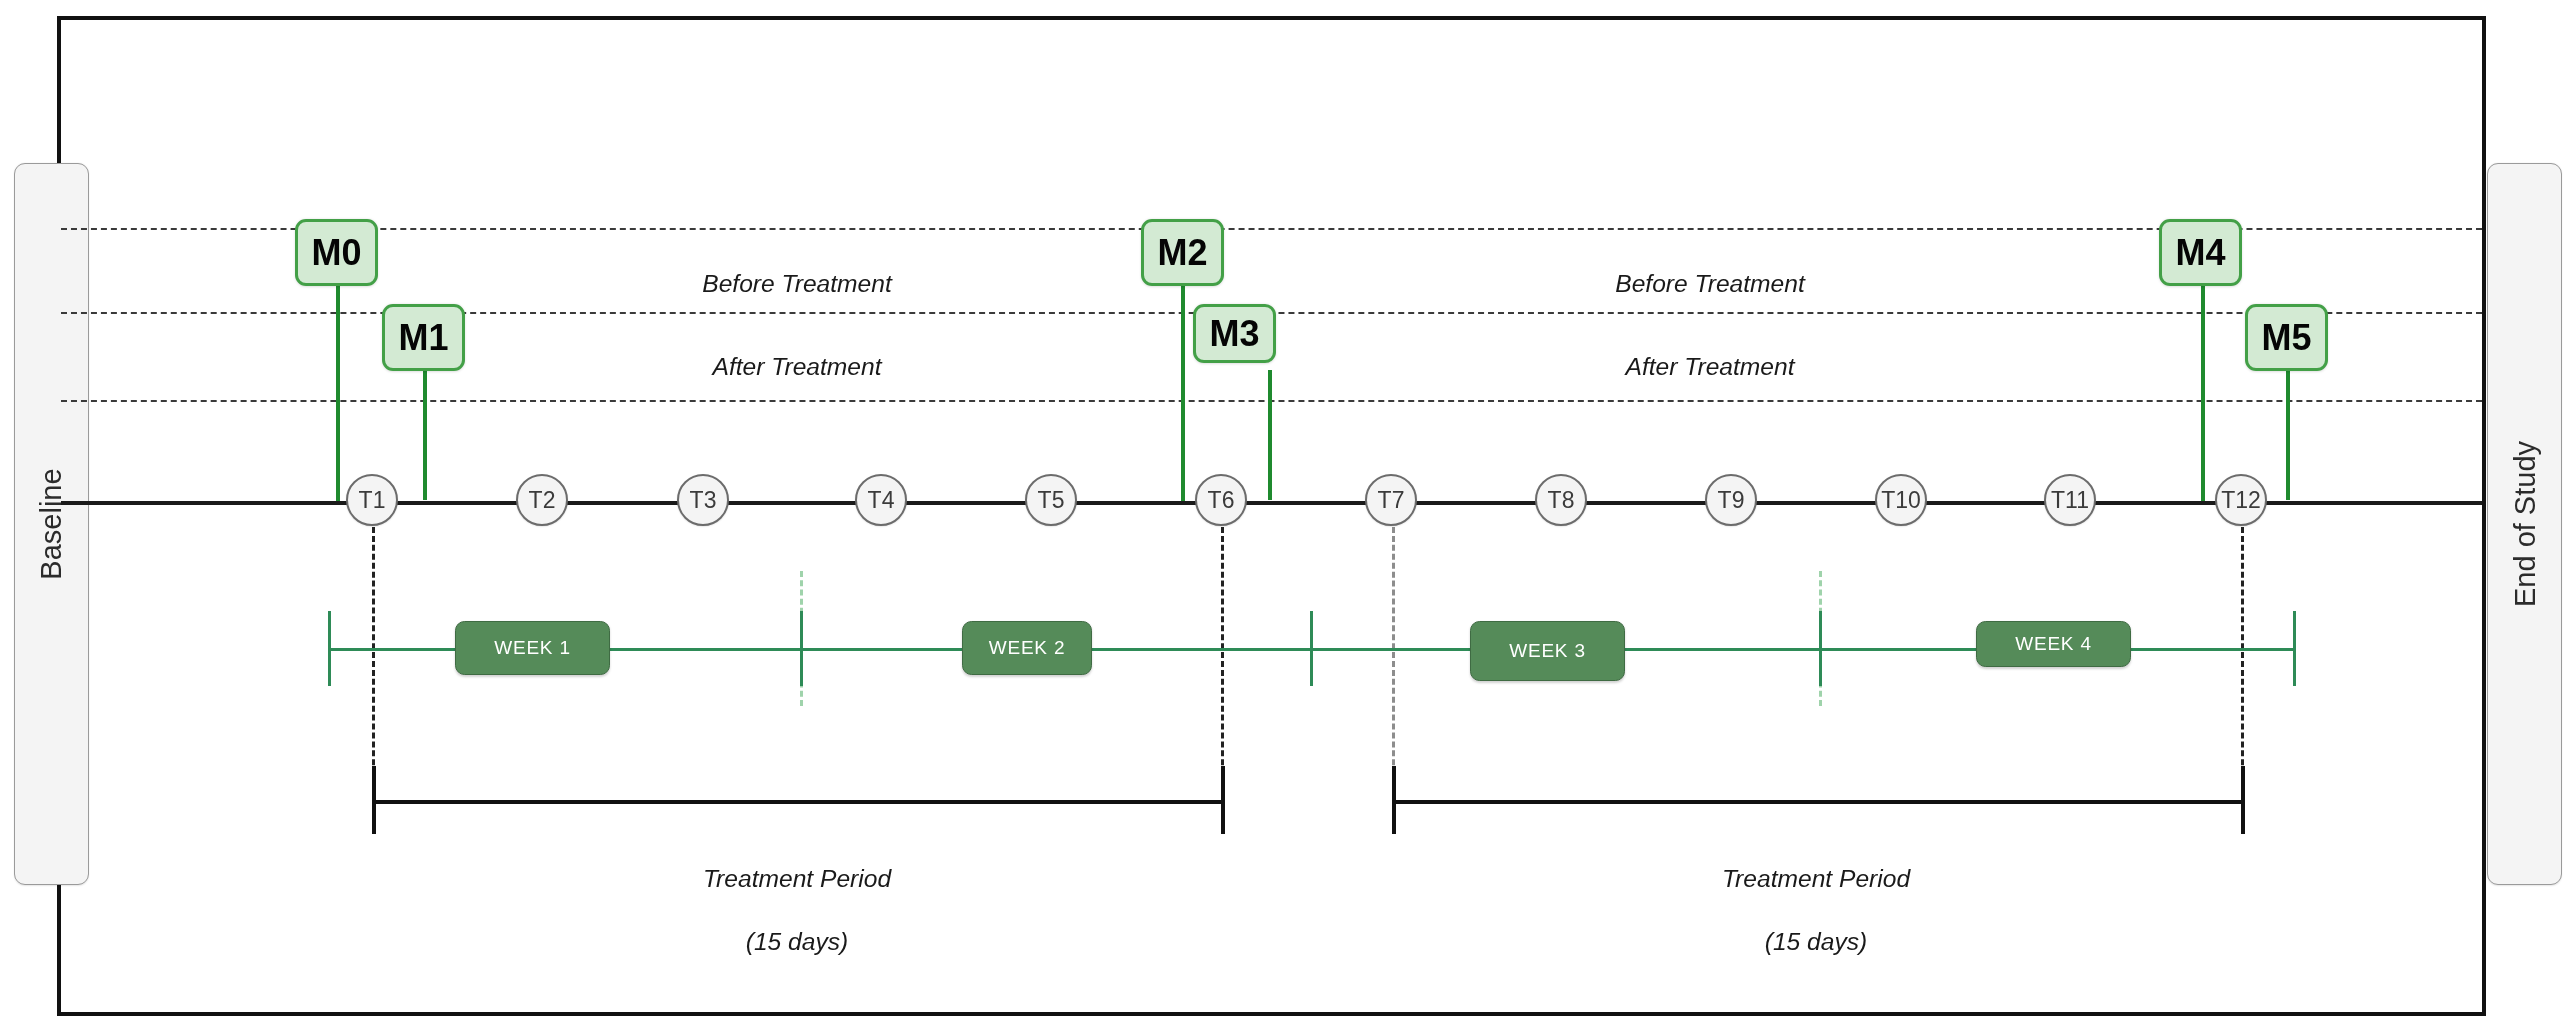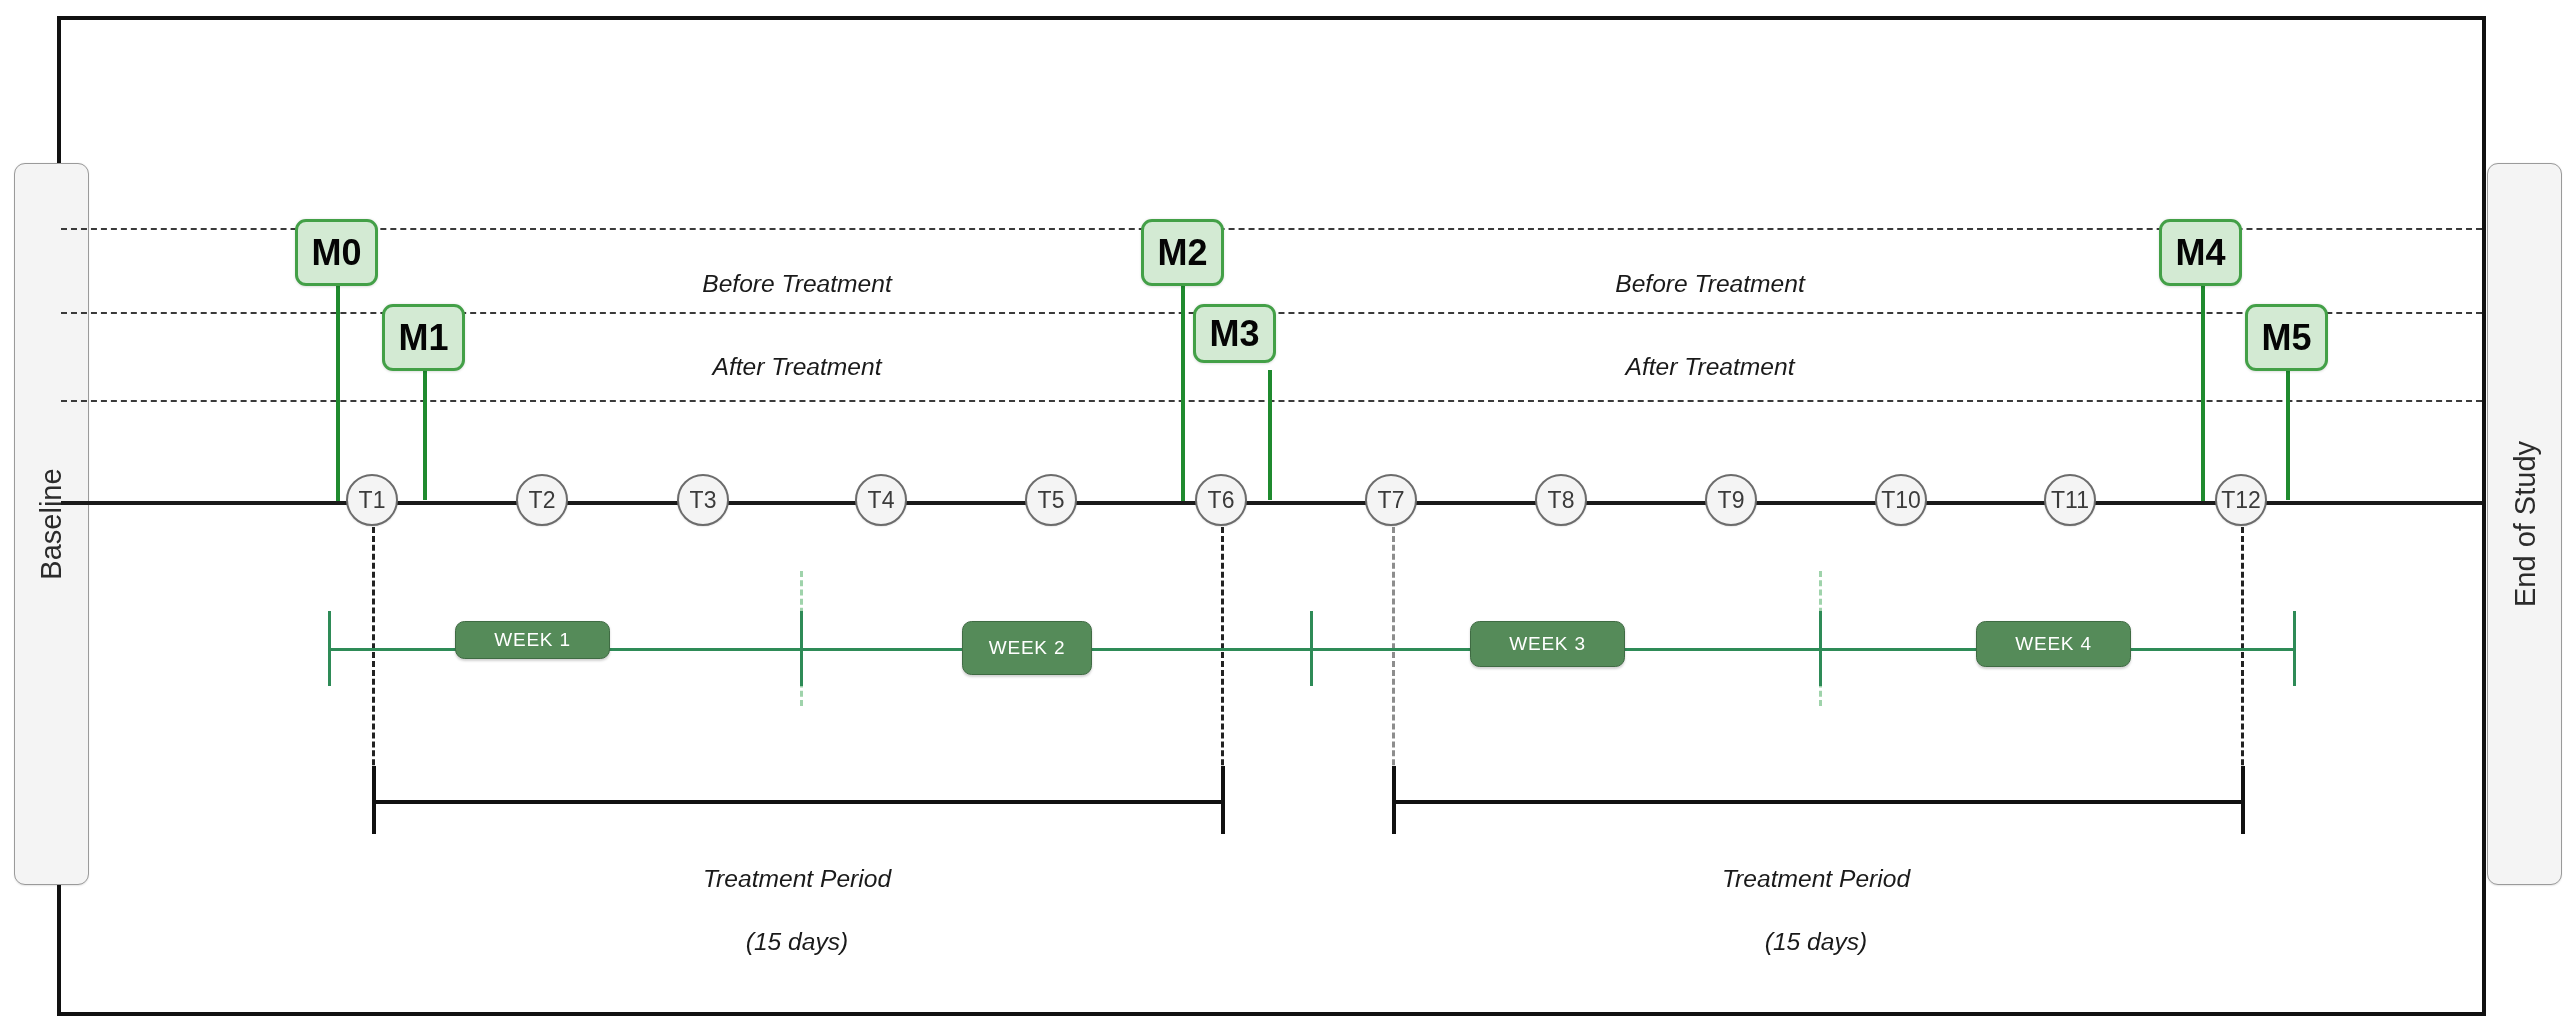--- a/index.html
+++ b/index.html
@@ -132,23 +132,23 @@
       <div class="mstem" style="left: 2286px; top: 370px; height: 130px;"></div>
       <div class="mchip" style="left: 2245px; top: 304px; width: 83px; height: 67px;">M5</div>
     </div>
   <div id="ruler-layer">
       <div class="gline" style="left: 328px; top: 648px; width: 1965px;"></div>
       <div class="gtick" style="left: 328px; top: 611px; height: 75px;"></div>
       <div class="gtick" style="left: 800px; top: 611px; height: 75px;"></div>
       <div class="gtick" style="left: 1310px; top: 611px; height: 75px;"></div>
       <div class="gtick" style="left: 1819px; top: 611px; height: 75px;"></div>
       <div class="gtick" style="left: 2293px; top: 611px; height: 75px;"></div>
-      <div class="weekbar" style="left: 455px; top: 621px; width: 155px; height: 38px;">WEEK 1</div>
+      <div class="weekbar" style="left: 455px; top: 621px; width: 155px; height: 54px;">WEEK 1</div>
       <div class="weekbar" style="left: 962px; top: 621px; width: 130px; height: 54px;">WEEK 2</div>
-      <div class="weekbar" style="left: 1470px; top: 621px; width: 155px; height: 46px;">WEEK 3</div>
+      <div class="weekbar" style="left: 1470px; top: 621px; width: 155px; height: 60px;">WEEK 3</div>
       <div class="weekbar" style="left: 1976px; top: 621px; width: 155px; height: 46px;">WEEK 4</div>
     </div>
   <div id="brackets-layer">
       <div class="brk-line" style="left: 372px; top: 800px; width: 849px;"></div>
       <div class="brk-cap" style="left: 372px; top: 766px; height: 68px;"></div>
       <div class="brk-cap" style="left: 1221px; top: 766px; height: 68px;"></div>
       <div class="brk-text" style="left: 797px; top: 865px;">Treatment Period</div>
       <div class="brk-text" style="left: 797px; top: 928px;">(15 days)</div>
       <div class="brk-line" style="left: 1392px; top: 800px; width: 850px;"></div>
       <div class="brk-cap" style="left: 1392px; top: 766px; height: 68px;"></div>

